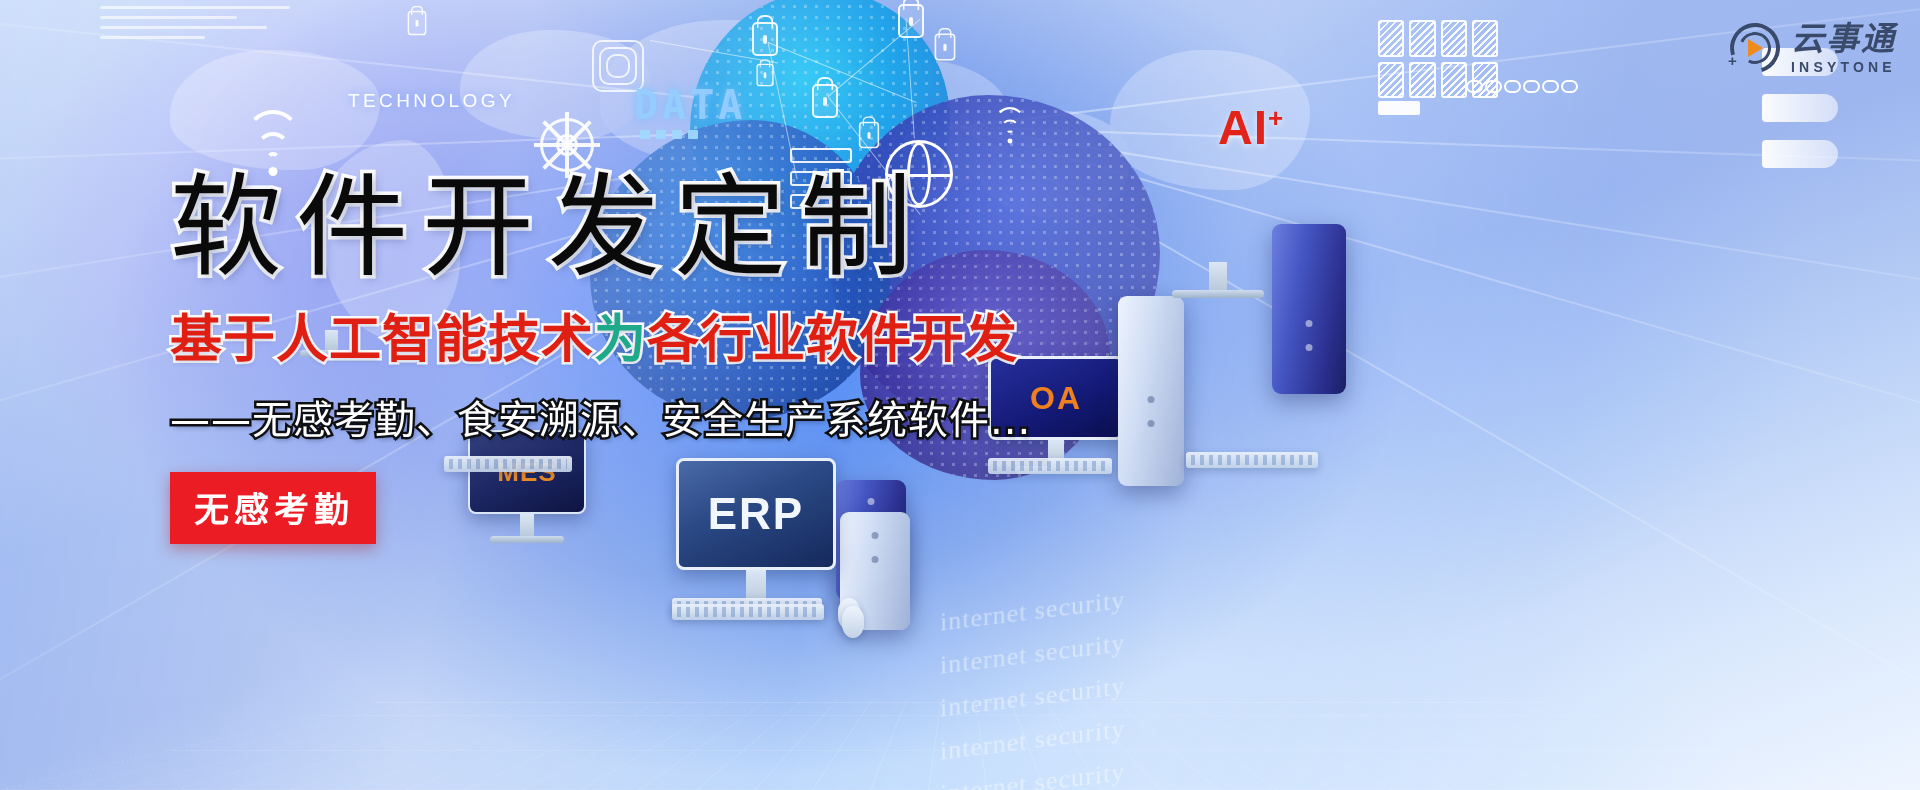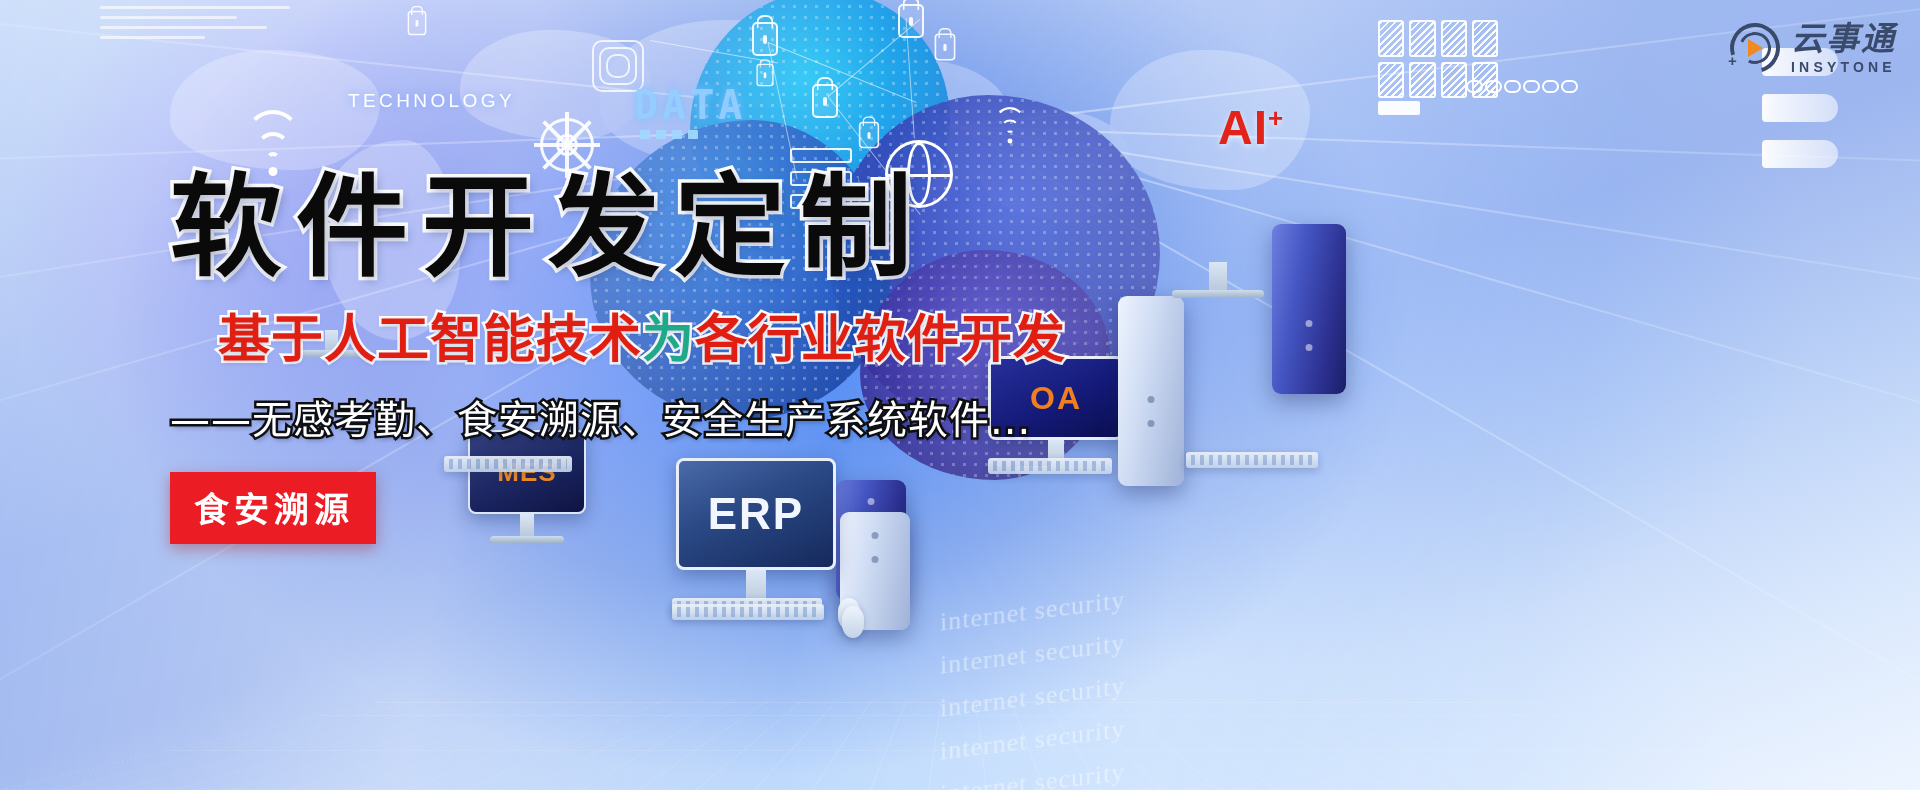--- a/index.html
+++ b/index.html
@@ -219,32 +219,31 @@
   
   .watermark{ position:absolute; right:300px; bottom:20px; width:680px; height:210px;
     transform:skewY(-7deg); opacity:.55; pointer-events:none; }
   .watermark div{ color:rgba(255,255,255,.80); font-size:26px; letter-spacing:1px;
     font-family:"Liberation Serif","DejaVu Serif",serif; line-height:1.65; white-space:nowrap; }
 
   
   .copy{ position:absolute; left:170px; top:168px; width:1000px; }
 
   .h1{
-    font-size:112px; font-weight:700; color:#0a0a0a; letter-spacing:14px; line-height:1.06;
+    font-size:112px; font-weight:400; color:#0a0a0a; letter-spacing:14px; line-height:1.06;
     font-family:"DejaVu Sans","Liberation Sans",sans-serif;
     -webkit-text-stroke:7px #ffffff; paint-order:stroke fill;
     text-shadow:0 0 1px #fff, 3px 4px 10px rgba(40,60,120,.35);
   }
 
   .h2{
     margin-top:10px; font-size:52px; font-weight:700; letter-spacing:1px; color:#e01f12;
     font-family:"DejaVu Sans","Liberation Sans",sans-serif;
     -webkit-text-stroke:5px #ffffff; paint-order:stroke fill;
     text-shadow:0 2px 5px rgba(40,60,120,.25);
-    margin-left:48px;
   }
   .h2 .accent{ color:#1ea98a; }
 
   .h3{
     margin-top:16px; font-size:40px; font-weight:400; letter-spacing:1px; color:#ffffff;
     font-family:"DejaVu Sans","Liberation Sans",sans-serif;
     -webkit-text-stroke:5px #101010; paint-order:stroke fill;
     text-shadow:2px 3px 5px rgba(10,20,50,.45);
   }
 
@@ -466,16 +465,16 @@
 
   <div class="copy">
     <div class="h1">软件开发定制</div>
 
     <div class="h2">
       <span>基于人工智能技术</span><span class="accent">为</span><span>各行业软件开发</span>
     </div>
 
     <div class="h3">——无感考勤、食安溯源、安全生产系统软件...</div>
 
-    <button class="cta">食安溯源</button>
+    <button class="cta">无感考勤</button>
   </div>
 
 </div>
 
 </body></html>

